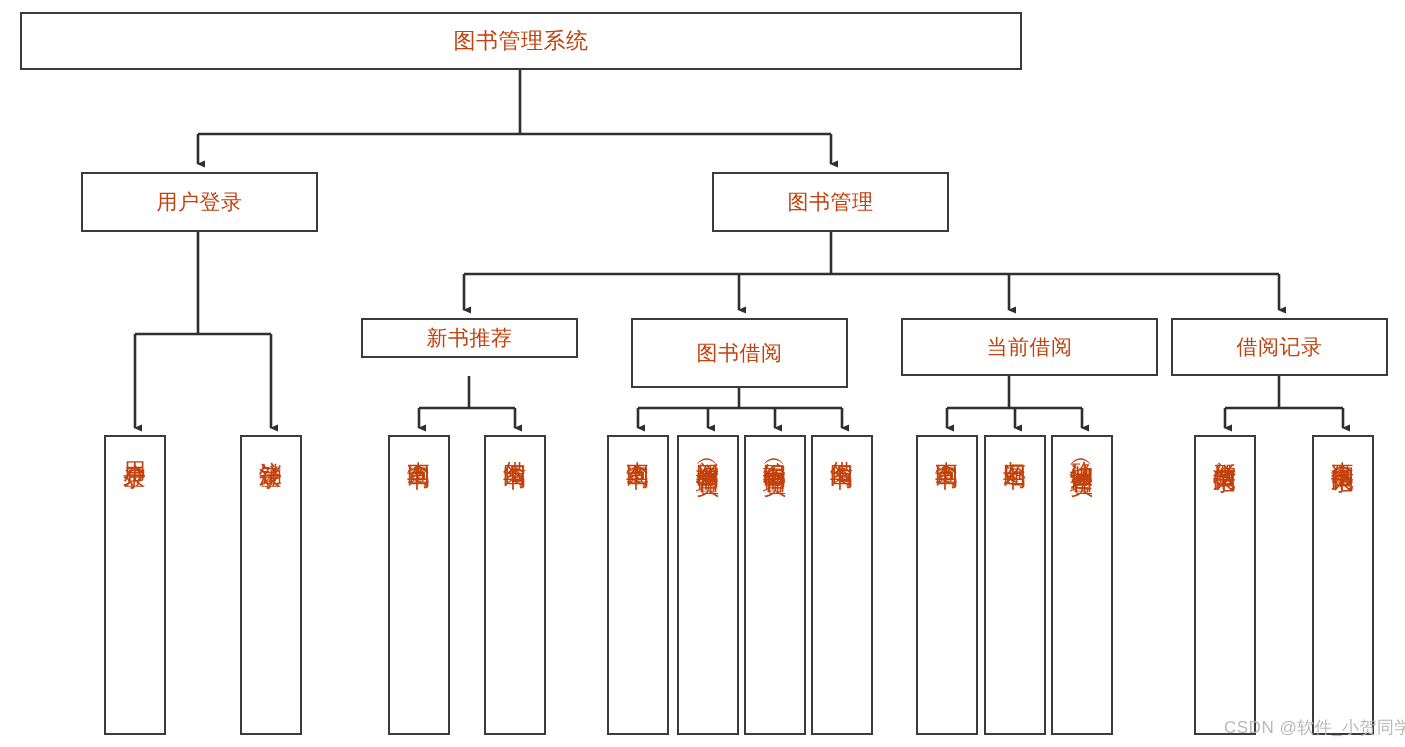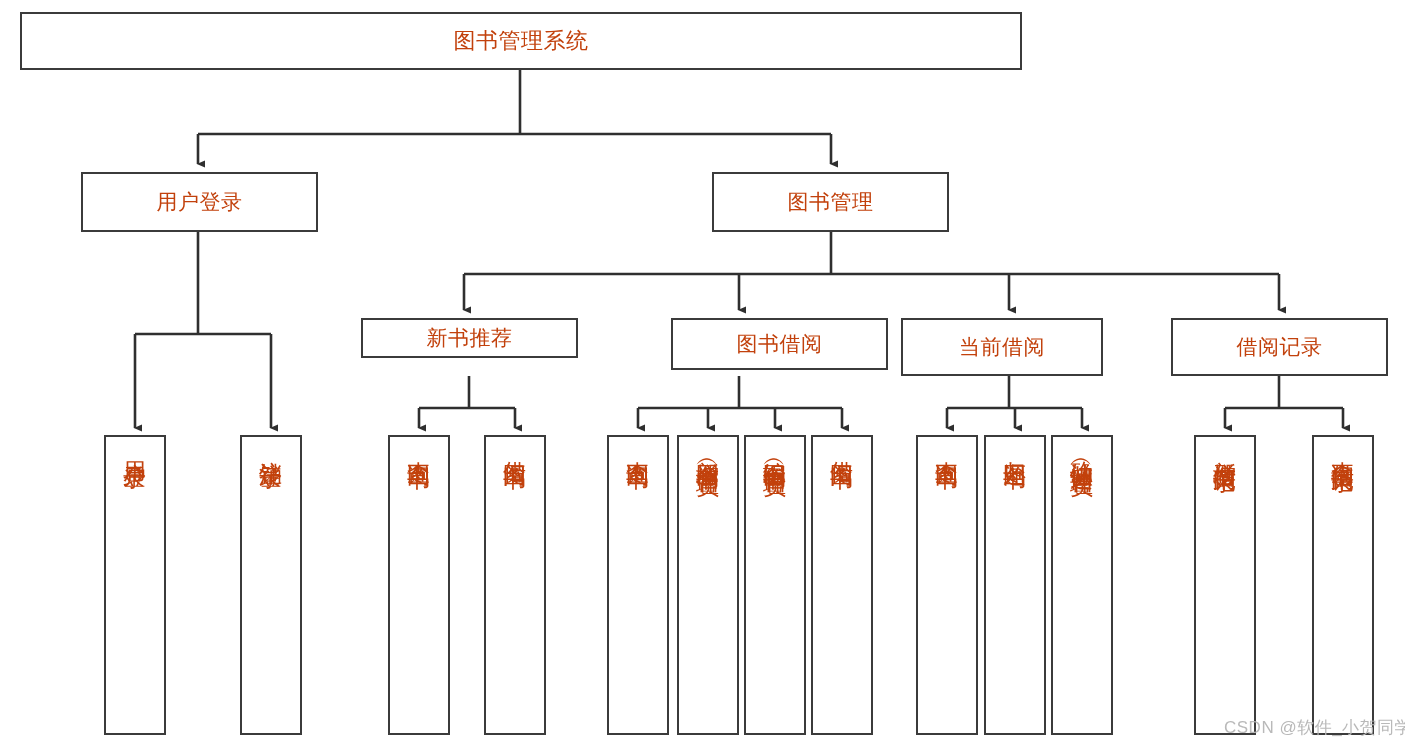--- a/index.html
+++ b/index.html
@@ -134,24 +134,24 @@
   <div class="node horiz" style="left:81px; top:172px; width:237px; height:60px;">
     <span class="label">用户登录</span>
   </div>
   <div class="node horiz" style="left:712px; top:172px; width:237px; height:60px;">
     <span class="label">图书管理</span>
   </div>
 
   <div class="node horiz" style="left:361px; top:318px; width:217px; height:40px;">
     <span class="label">新书推荐</span>
   </div>
-  <div class="node horiz" style="left:631px; top:318px; width:217px; height:52px;margin-left:40px;">
+  <div class="node horiz" style="left:631px; top:318px; width:217px; height:70px;">
     <span class="label">图书借阅</span>
   </div>
-  <div class="node horiz" style="left:901px; top:318px; width:202px; height:58px;">
+  <div class="node horiz" style="left:901px; top:318px; width:257px; height:58px;">
     <span class="label">当前借阅</span>
   </div>
   <div class="node horiz" style="left:1171px; top:318px; width:217px; height:58px;">
     <span class="label">借阅记录</span>
   </div>
 
   <div class="node vert" style="left:104px; top:435px; width:62px; height:300px;">
     <span class="label">用户登录</span>
   </div>
   <div class="node vert" style="left:240px; top:435px; width:62px; height:300px;">

